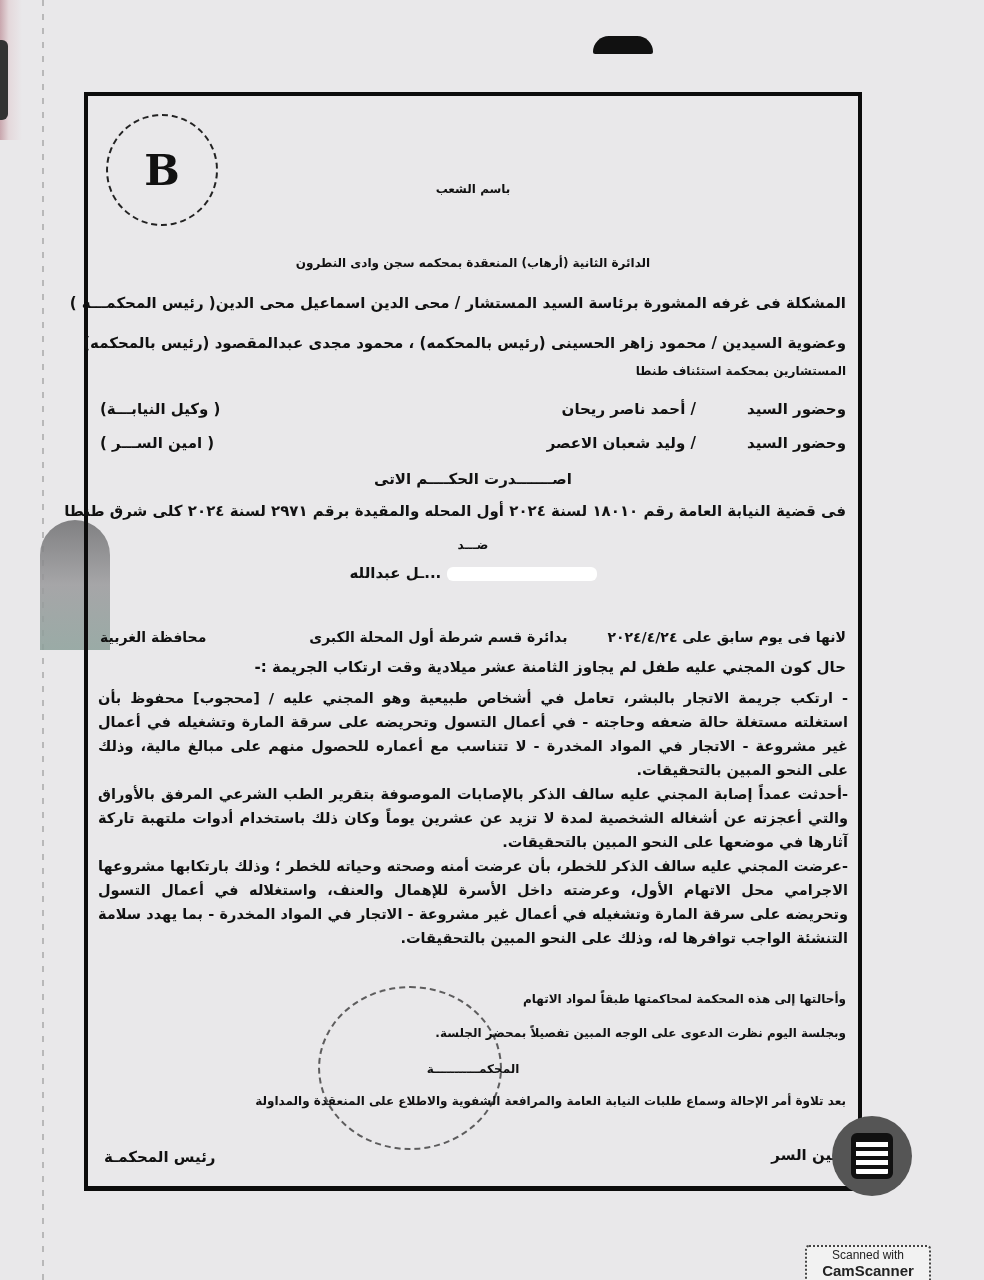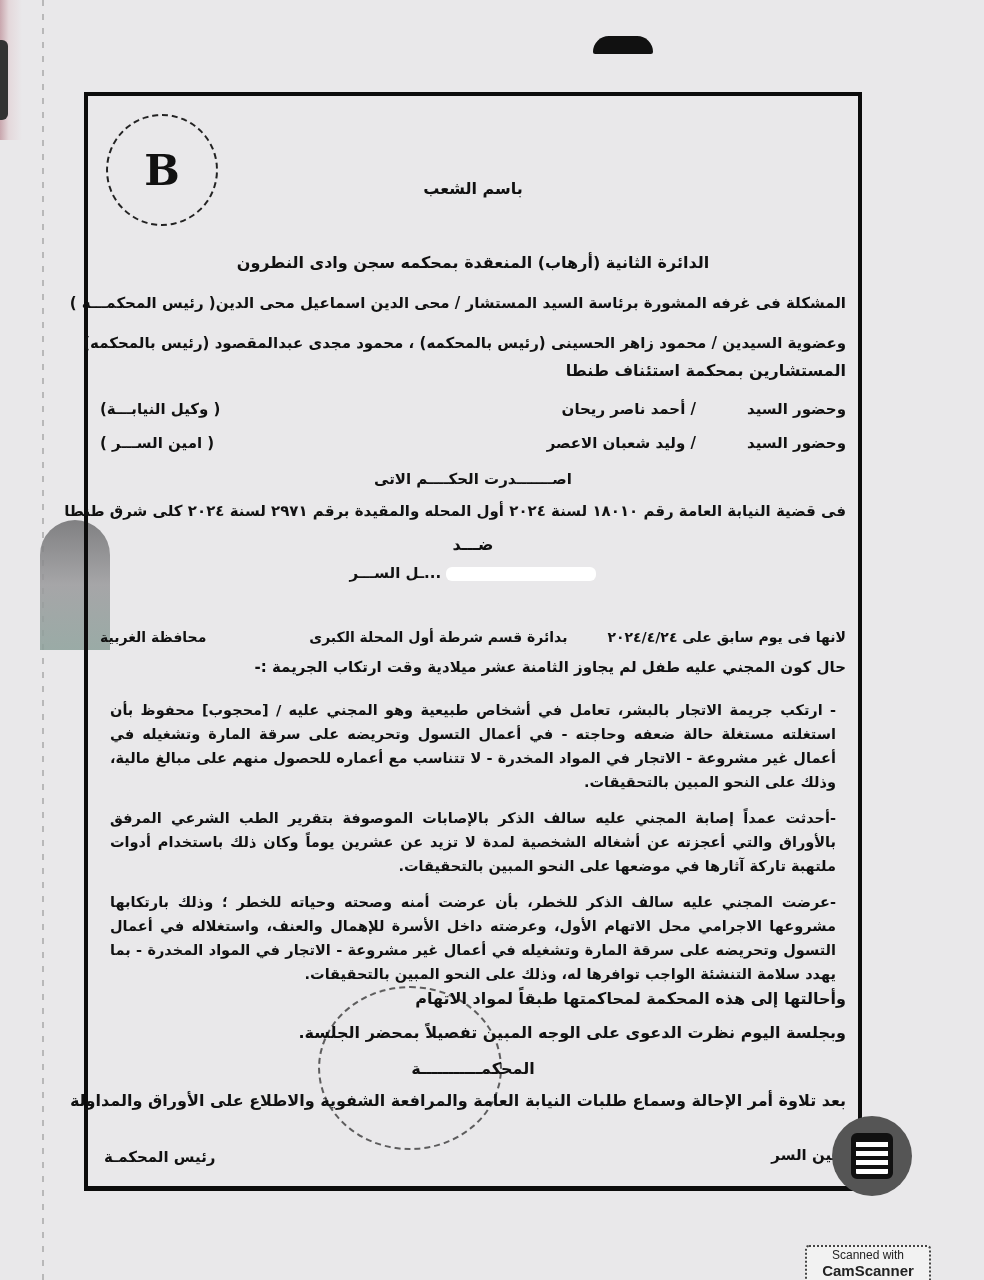--- a/index.html
+++ b/index.html
@@ -28,25 +28,25 @@
     direction:rtl;
   }
   .seal-b {
     position:absolute; left:18px; top:18px; width:108px; height:108px; border-radius:50%;
     border:2px dashed #222; direction:ltr;
     display:flex; align-items:center; justify-content:center;
     font-family:"DejaVu Serif", serif; font-size:42px; font-weight:bold;
   }
   .line { position:absolute; right:12px; left:12px; white-space:nowrap; font-weight:bold; font-size:15px; line-height:22px; }
   .center { text-align:center; }
-  .big { font-size:16px; }
+  .big { font-size:12px; }
   .row { display:flex; justify-content:space-between; }
   .row .mid { flex:1; padding-right:40px; }
   .para { position:absolute; right:10px; left:10px; font-weight:bold; font-size:14.5px; line-height:24px; text-align:justify; }
-  .para p { margin:12px; }
+  .para p { margin:0; }
   .redact { display:inline-block; background:#fff; height:14px; border-radius:6px; vertical-align:middle; }
   .stamp-arc { position:absolute; border:2px dashed #222; border-radius:50%; opacity:.7; }
   .sig-label { position:absolute; font-weight:bold; font-size:15px; }
   .cs-logo {
     position:absolute; left:744px; top:1020px; width:80px; height:80px; border-radius:50%;
     background:radial-gradient(circle,#e8e8e8 0 30%,#555 31% 100%);
     display:flex; align-items:center; justify-content:center; direction:ltr;
   }
   .cs-logo span { width:32px; height:36px; border:5px solid #111; border-radius:6px; background:repeating-linear-gradient(180deg,#111 0 4px,#fff 4px 9px); }
   .cs-badge {
@@ -68,60 +68,60 @@
   <div class="seal-b">B</div>
 
   <div class="line center big" style="top:82px;">باسم الشعب</div>
   <div class="line center big" style="top:156px;">الدائرة الثانية (أرهاب) المنعقدة بمحكمه سجن وادى النطرون</div>
 
   <div class="line row" style="top:196px;">
     <span>المشكلة فى غرفه المشورة برئاسة السيد المستشار / محى الدين اسماعيل محى الدين</span>
     <span>( رئيس المحكمـــة )</span>
   </div>
   <div class="line" style="top:236px;">وعضوية السيدين / محمود زاهر الحسينى (رئيس بالمحكمه) ، محمود مجدى عبدالمقصود (رئيس بالمحكمه)</div>
-  <div class="line" style="top:264px;font-size:16px;">المستشارين بمحكمة استئناف طنطا</div>
+  <div class="line" style="top:264px;font-size:12px;">المستشارين بمحكمة استئناف طنطا</div>
 
   <div class="line row" style="top:302px;">
     <span style="width:110px">وحضور السيد</span>
     <span class="mid">/ أحمد ناصر ريحان</span>
     <span>( وكيل النيابـــة)</span>
   </div>
   <div class="line row" style="top:336px;">
     <span style="width:110px">وحضور السيد</span>
     <span class="mid">/ وليد شعبان الاعصر</span>
     <span>( امين الســـر )</span>
   </div>
 
   <div class="line center" style="top:372px;">اصـــــــدرت الحكــــم الاتى</div>
   <div class="line" style="top:404px;">فى قضية النيابة العامة رقم ١٨٠١٠ لسنة ٢٠٢٤ أول المحله والمقيدة برقم ٢٩٧١ لسنة ٢٠٢٤ كلى شرق طنطا</div>
   <div class="line center big" style="top:438px;">ضـــد</div>
   <div class="line center" style="top:466px;">
     <span class="redact" style="width:150px;"></span>
-    <span>...ـل الســـر</span>
+    <span>...ـل عبدالله</span>
   </div>
 
   <div class="line row" style="top:530px;font-size:14px;">
     <span>لانها فى يوم سابق على ٢٠٢٤/٤/٢٤</span>
     <span class="mid">بدائرة قسم شرطة أول المحلة الكبرى</span>
     <span>محافظة الغربية</span>
   </div>
   <div class="line" style="top:560px;">حال كون المجني عليه طفل لم يجاوز الثامنة عشر ميلادية وقت ارتكاب الجريمة :-</div>
 
   <div class="para" style="top:590px;">
     <p>- ارتكب جريمة الاتجار بالبشر، تعامل في أشخاص طبيعية وهو المجني عليه / [محجوب] محفوظ بأن استغلته مستغلة حالة ضعفه وحاجته - في أعمال التسول وتحريضه على سرقة المارة وتشغيله في أعمال غير مشروعة - الاتجار في المواد المخدرة - لا تتناسب مع أعماره للحصول منهم على مبالغ مالية، وذلك على النحو المبين بالتحقيقات.</p>
     <p>-أحدثت عمداً إصابة المجني عليه سالف الذكر بالإصابات الموصوفة بتقرير الطب الشرعي المرفق بالأوراق والتي أعجزته عن أشغاله الشخصية لمدة لا تزيد عن عشرين يوماً وكان ذلك باستخدام أدوات ملتهبة تاركة آثارها في موضعها على النحو المبين بالتحقيقات.</p>
     <p>-عرضت المجني عليه سالف الذكر للخطر، بأن عرضت أمنه وصحته وحياته للخطر ؛ وذلك بارتكابها مشروعها الاجرامي محل الاتهام الأول، وعرضته داخل الأسرة للإهمال والعنف، واستغلاله في أعمال التسول وتحريضه على سرقة المارة وتشغيله في أعمال غير مشروعة - الاتجار في المواد المخدرة - بما يهدد سلامة التنشئة الواجب توافرها له، وذلك على النحو المبين بالتحقيقات.</p>
   </div>
 
   <div class="stamp-arc" style="left:230px;top:890px;width:180px;height:160px;"></div>
 
   <div class="line big" style="top:892px;">وأحالتها إلى هذه المحكمة لمحاكمتها طبقاً لمواد الاتهام</div>
   <div class="line big" style="top:926px;">وبجلسة اليوم نظرت الدعوى على الوجه المبين تفصيلاً بمحضر الجلسة.</div>
   <div class="line center big" style="top:962px;">المحكمـــــــــــة</div>
-  <div class="line big" style="top:994px;">بعد تلاوة أمر الإحالة وسماع طلبات النيابة العامة والمرافعة الشفوية والاطلاع على الأوراق والمداولة</div>
+  <div class="line big" style="top:994px;">بعد تلاوة أمر الإحالة وسماع طلبات النيابة العامة والمرافعة الشفوية والاطلاع على المنعقدة والمداولة</div>
 
   <div class="sig-label" style="right:12px;top:1050px;">امين السر</div>
   <div class="sig-label" style="left:16px;top:1052px;">رئيس المحكمـة</div>
 
   <div class="cs-logo">
       <span></span>
     </div>
 </div>
 
 <div class="cs-badge">

